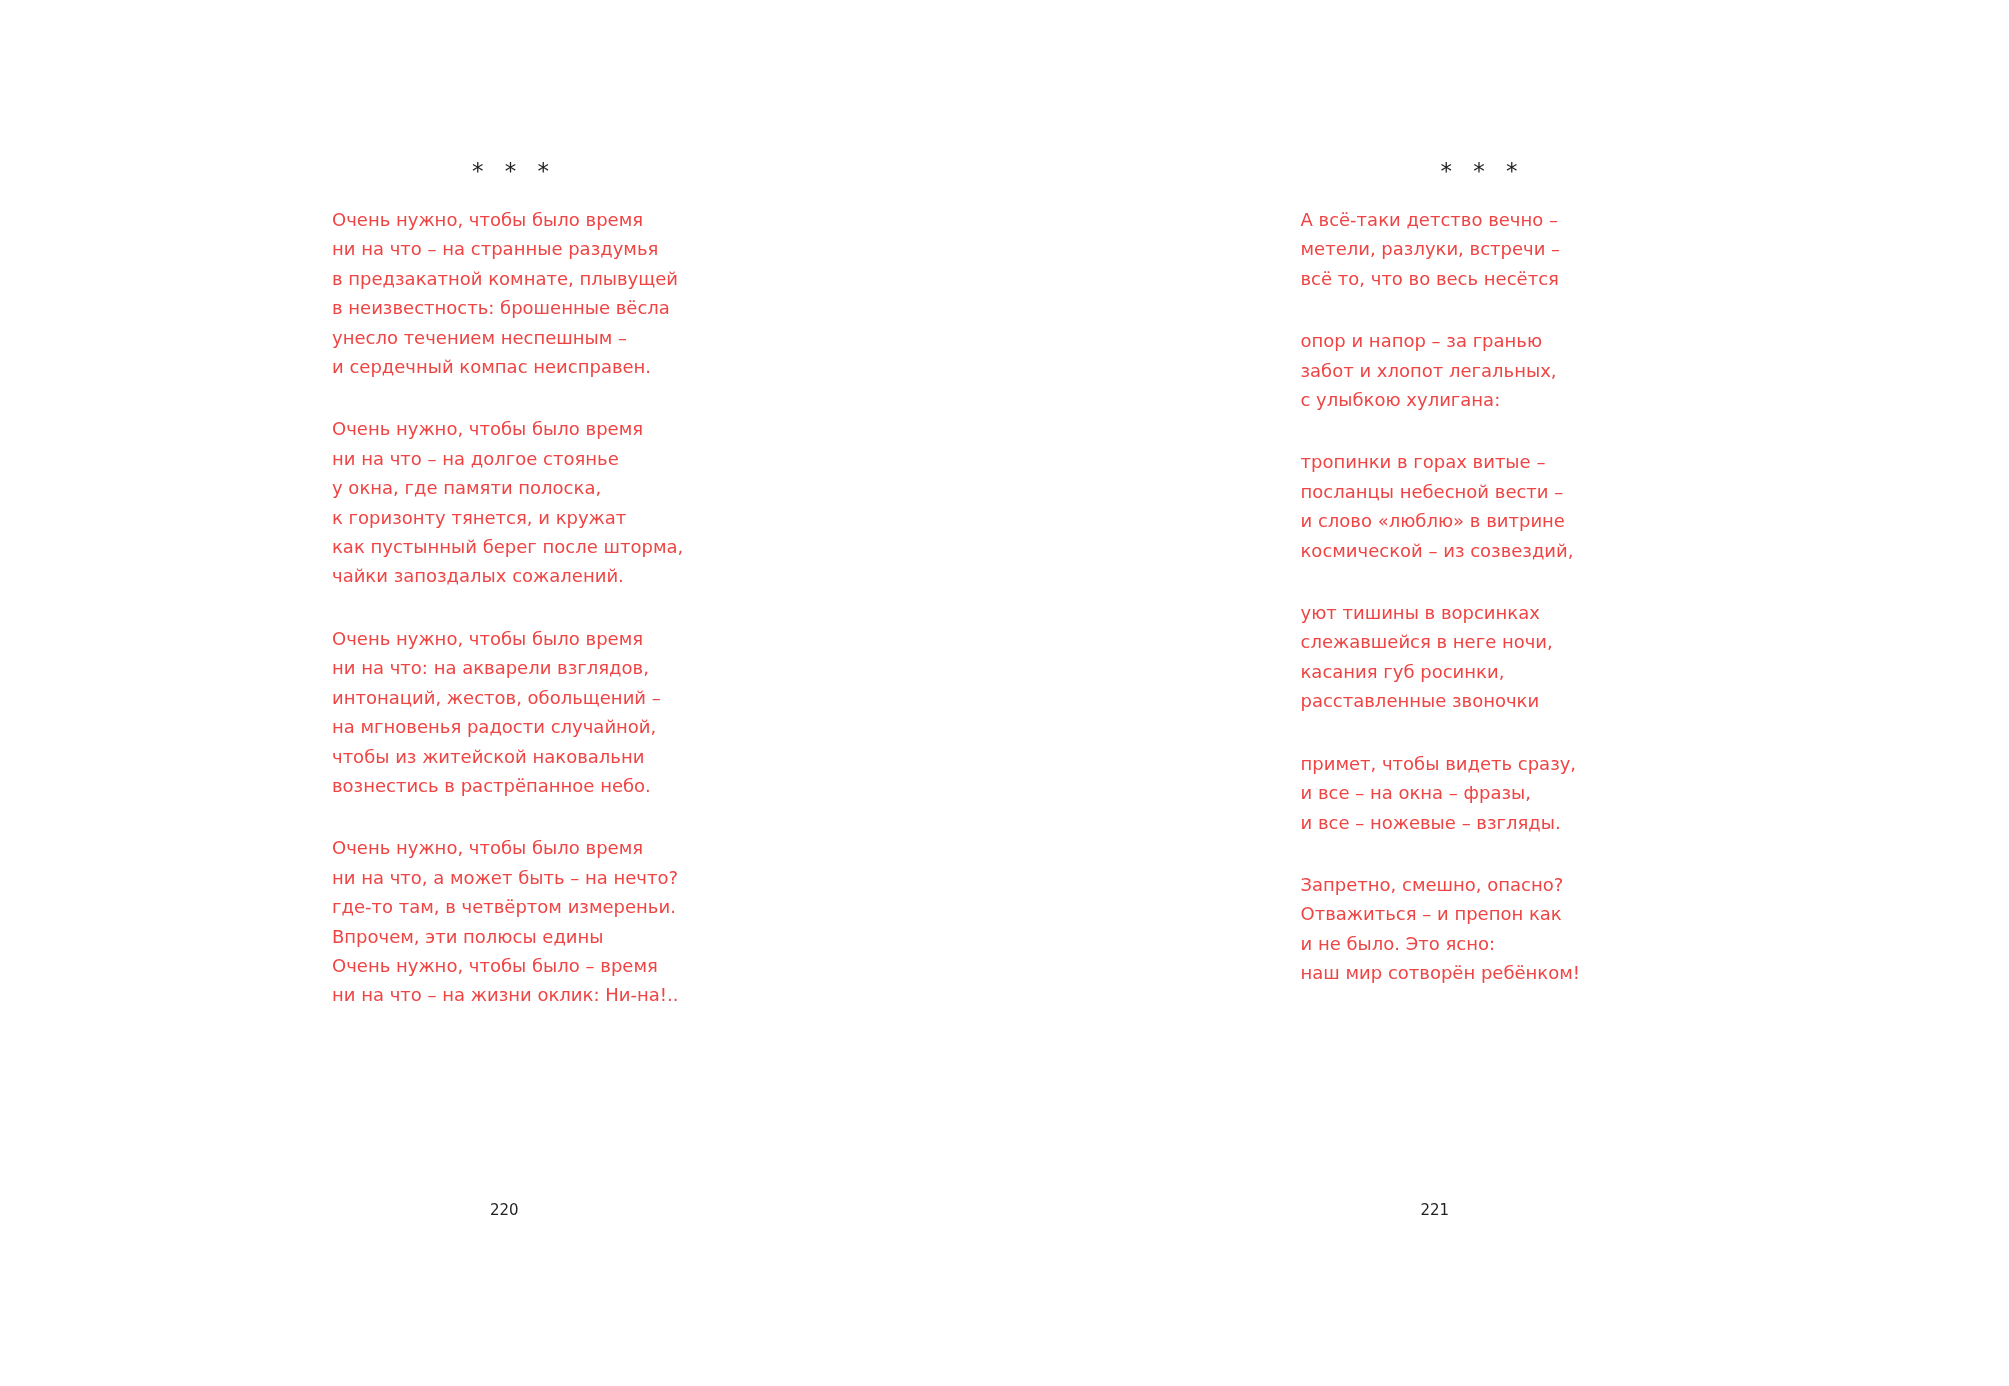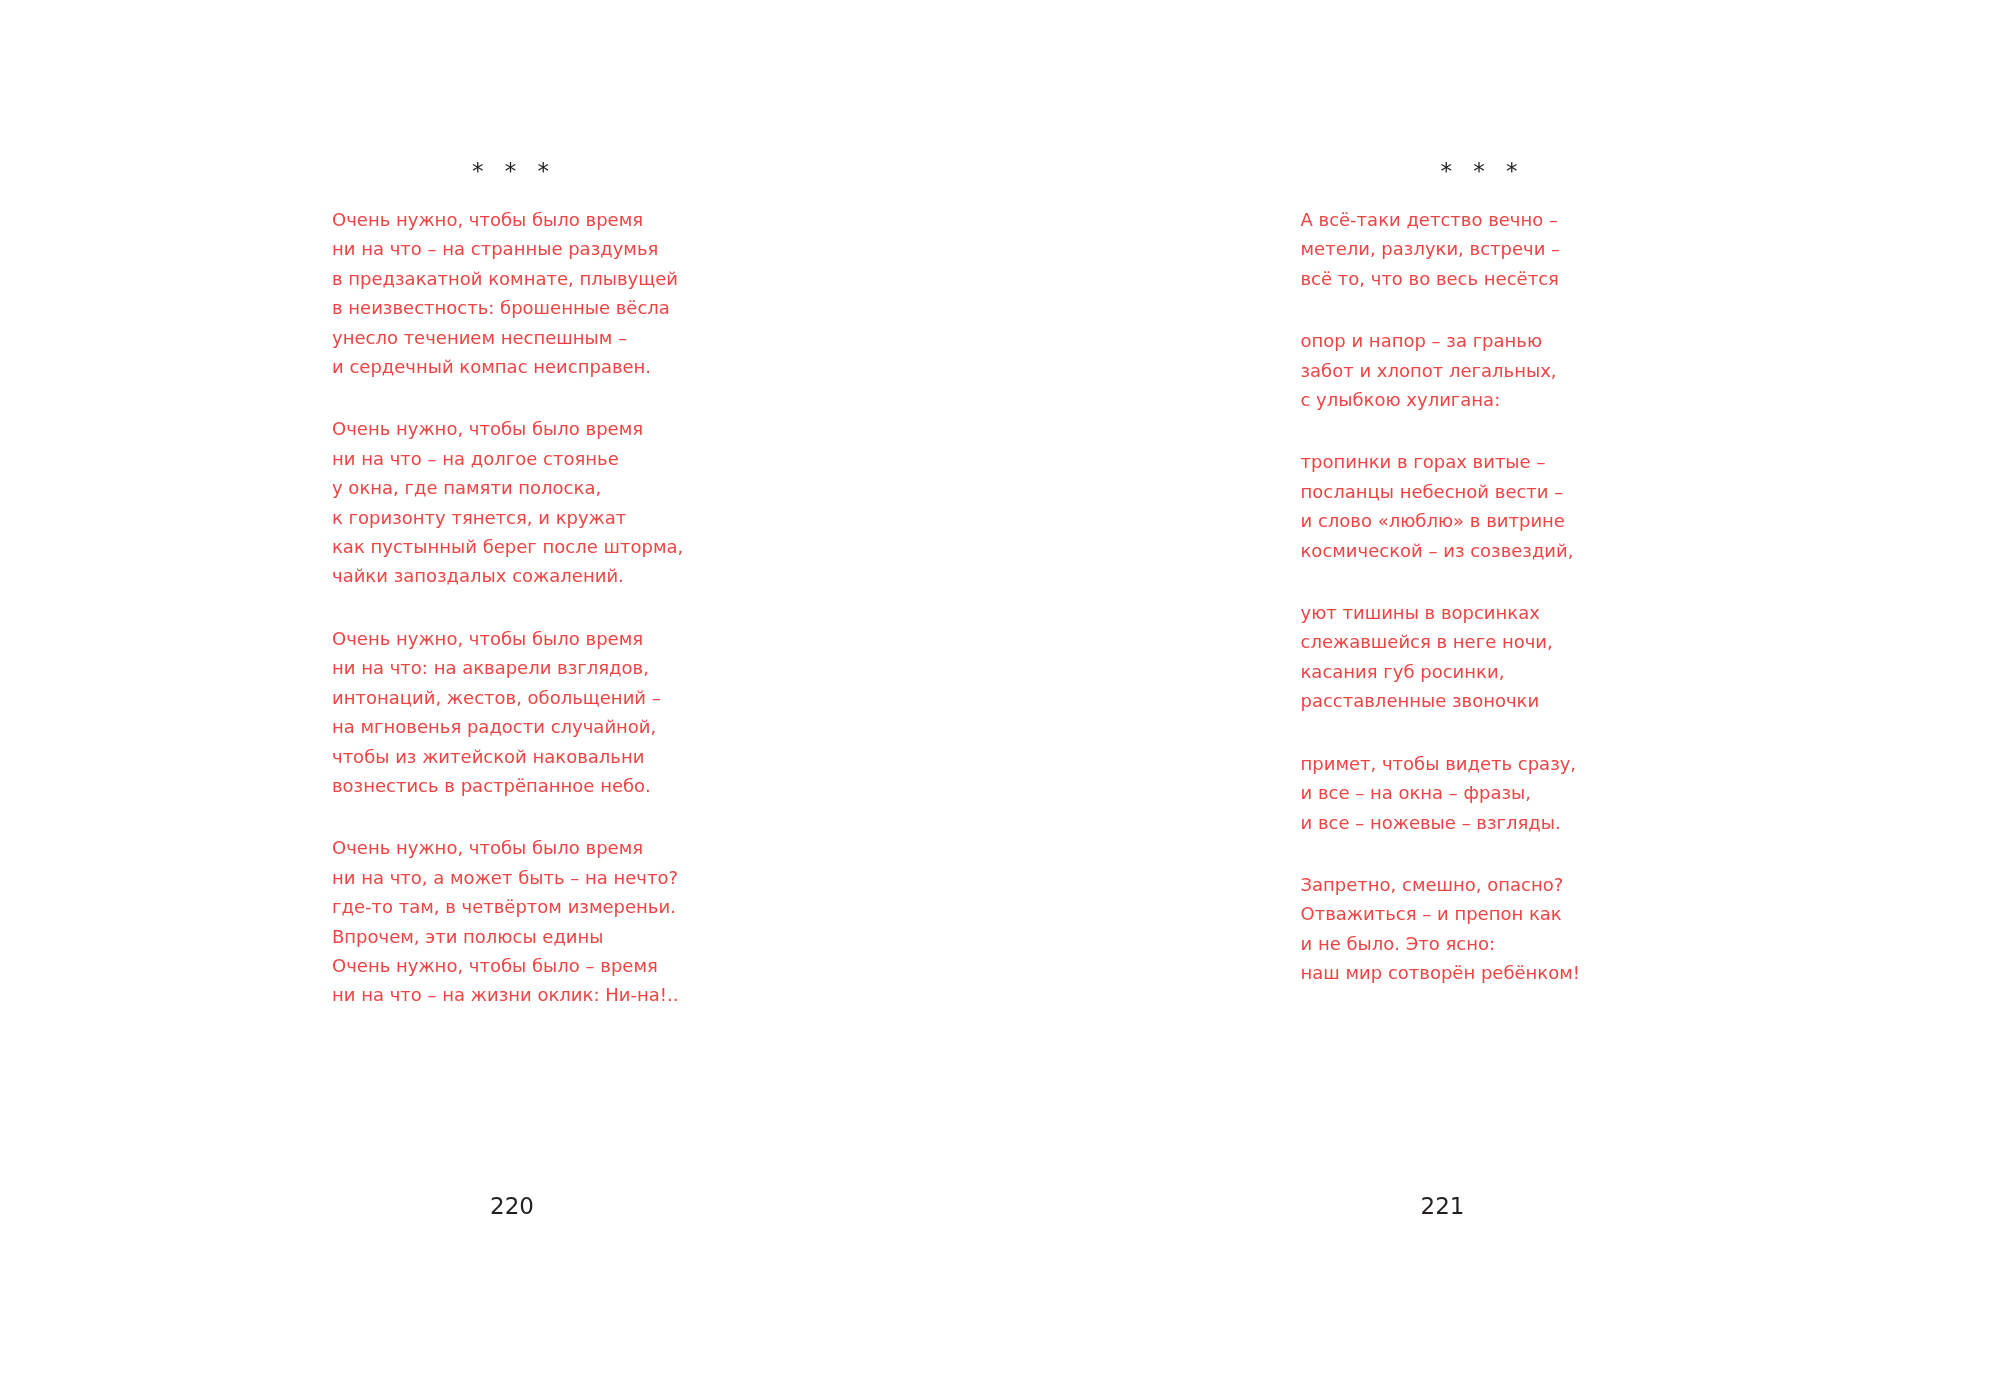--- a/index.html
+++ b/index.html
@@ -64,21 +64,21 @@
     font-size: 18px;
     line-height: 29.4px;
     white-space: pre;
     color: #ef4444;
   }
 
   
   .folio {
     position: absolute;
     bottom: 0;
-    font-size: 23px;
+    font-size: 15px;
     line-height: 1;
     color: #231f20;
   }
   .page-left .folio  { left: 490px;  bottom: 168px; }
   .page-right .folio { left: 416px;  bottom: 168px; }
 </style>
 </head>
 <body>
 
 <div class="spread">

